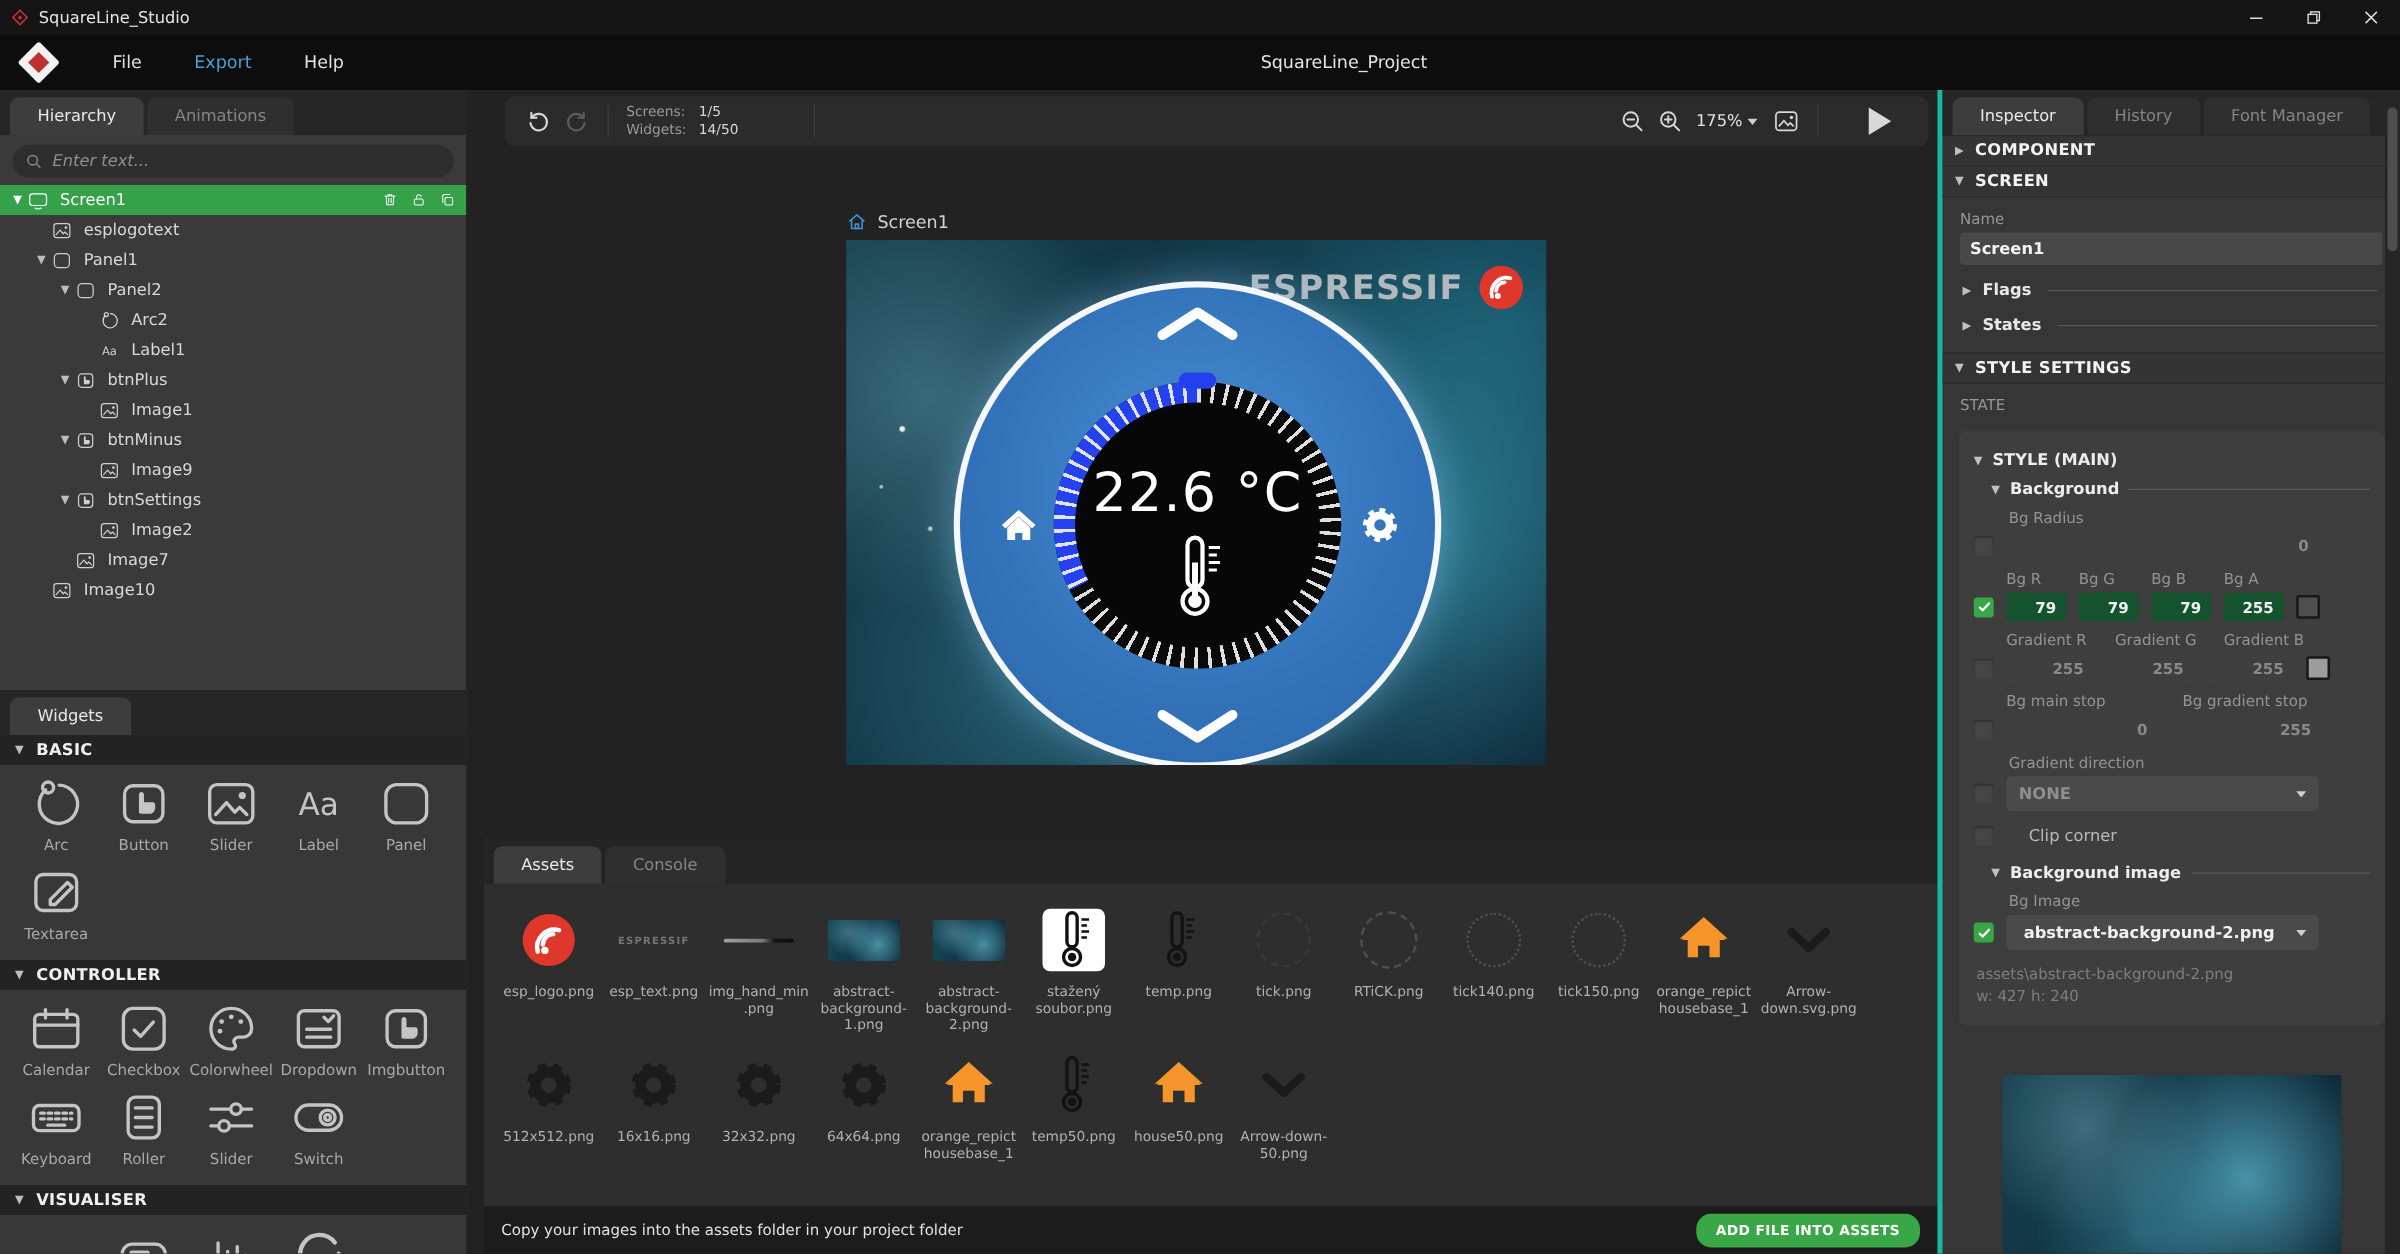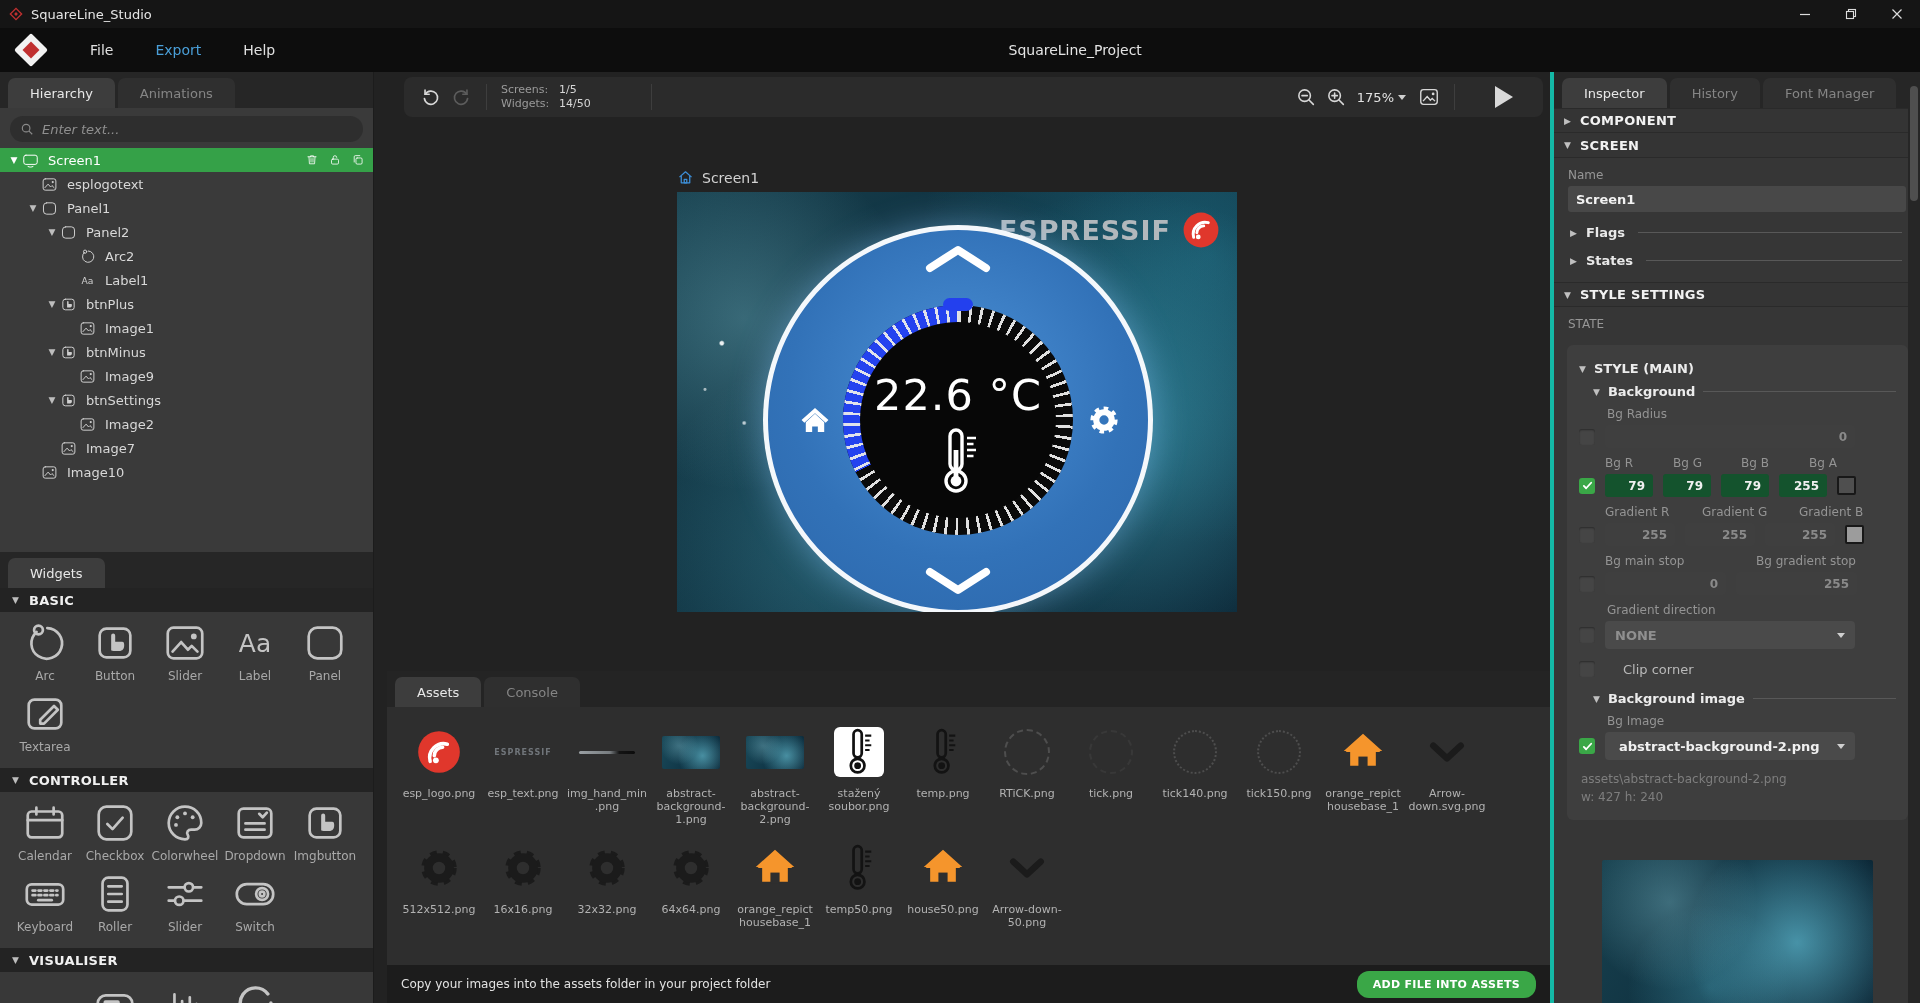--- a/index.html
+++ b/index.html
@@ -171,21 +171,21 @@
   .glabel { color:#949494; font-size:12px; margin:8px 0 4px 28px; }
   .ctlrow { display:flex; align-items:center; gap:10px; margin-left:0; }
   .cb { width:16px; height:16px; border-radius:3px; background:#454545; box-shadow:inset 0 1px 2px rgba(0,0,0,.4); flex:none; }
   .cb.on { background:#3aa747; box-shadow:none; display:flex; align-items:center; justify-content:center; }
   .cb.on svg { width:11px; height:11px; color:#fff; }
   .numfield { background:#14532d; border-radius:3px; height:23px; display:flex; align-items:center; justify-content:flex-end; padding:0 8px; }
   .numfield span { font-weight:bold; font-size:12px; color:#f0f0f0; }
   .numfield.dim { background:#3f3f3f; }
   .numfield.dim span { color:#8a8a8a; }
   .w250 { width:250px; } .w48 { width:48px; } .w121 { width:121px; }
-  .labrow { display:flex; gap:20px; margin:8px 0 4px 26px; }
+  .labrow { display:flex; gap:10px; margin:8px 0 4px 26px; }
   .labrow span { color:#949494; font-size:12px; }
   .swatch { width:19px; height:19px; border:2px solid #181818; border-radius:2px; flex:none; }
   .dim-info { color:#7e7e7e; font-size:12px; margin:10px 0 0 2px; line-height:1.5; }
   .insp-preview { width:271px; height:150px; margin:40px auto 0; border-radius:2px;
     background: radial-gradient(circle at 72% 55%, rgba(110,215,240,.6), transparent 52%),
       radial-gradient(circle at 25% 28%, rgba(160,230,245,.3), transparent 38%),
       radial-gradient(circle at 40% 85%, rgba(90,200,225,.3), transparent 40%),
       linear-gradient(118deg, #17404e, #0e2e3d 55%, #0a2231); }
   .vscroll { position:absolute; right:0; top:0; bottom:0; width:12px; background:#262626; }
   .vscroll .thumb { position:absolute; left:2px; right:2px; top:14px; height:115px; background:#4f4f4f; border-radius:5px; }
@@ -776,29 +776,29 @@
                   <rect x="14" y="4" width="12" height="40" rx="6" stroke-width="4"></rect>
                   <circle cx="20" cy="56" r="10" stroke-width="4"></circle>
                   <circle cx="20" cy="56" r="5" fill="#131313" stroke="none"></circle>
                   <path d="M31 12h9M31 19h6.5M31 26h9M31 33h6.5" stroke-width="3"></path>
                 </svg>
               </div>
               <div class="aname">temp.png</div>
             </div>
             <div class="acell">
               <div class="athumb">
+                <div class="ring-thumb ring-tick"></div>
+              </div>
+              <div class="aname">tick.png</div>
+            </div>
+            <div class="acell">
+              <div class="athumb">
                 <div class="ring-thumb ring-rtick"></div>
               </div>
               <div class="aname">RTiCK.png</div>
-            </div>
-            <div class="acell">
-              <div class="athumb">
-                <div class="ring-thumb ring-tick"></div>
-              </div>
-              <div class="aname">tick.png</div>
             </div>
             <div class="acell">
               <div class="athumb">
                 <div class="ring-thumb ring-dots"></div>
               </div>
               <div class="aname">tick140.png</div>
             </div>
             <div class="acell">
               <div class="athumb">
                 <div class="ring-thumb ring-dots"></div>

